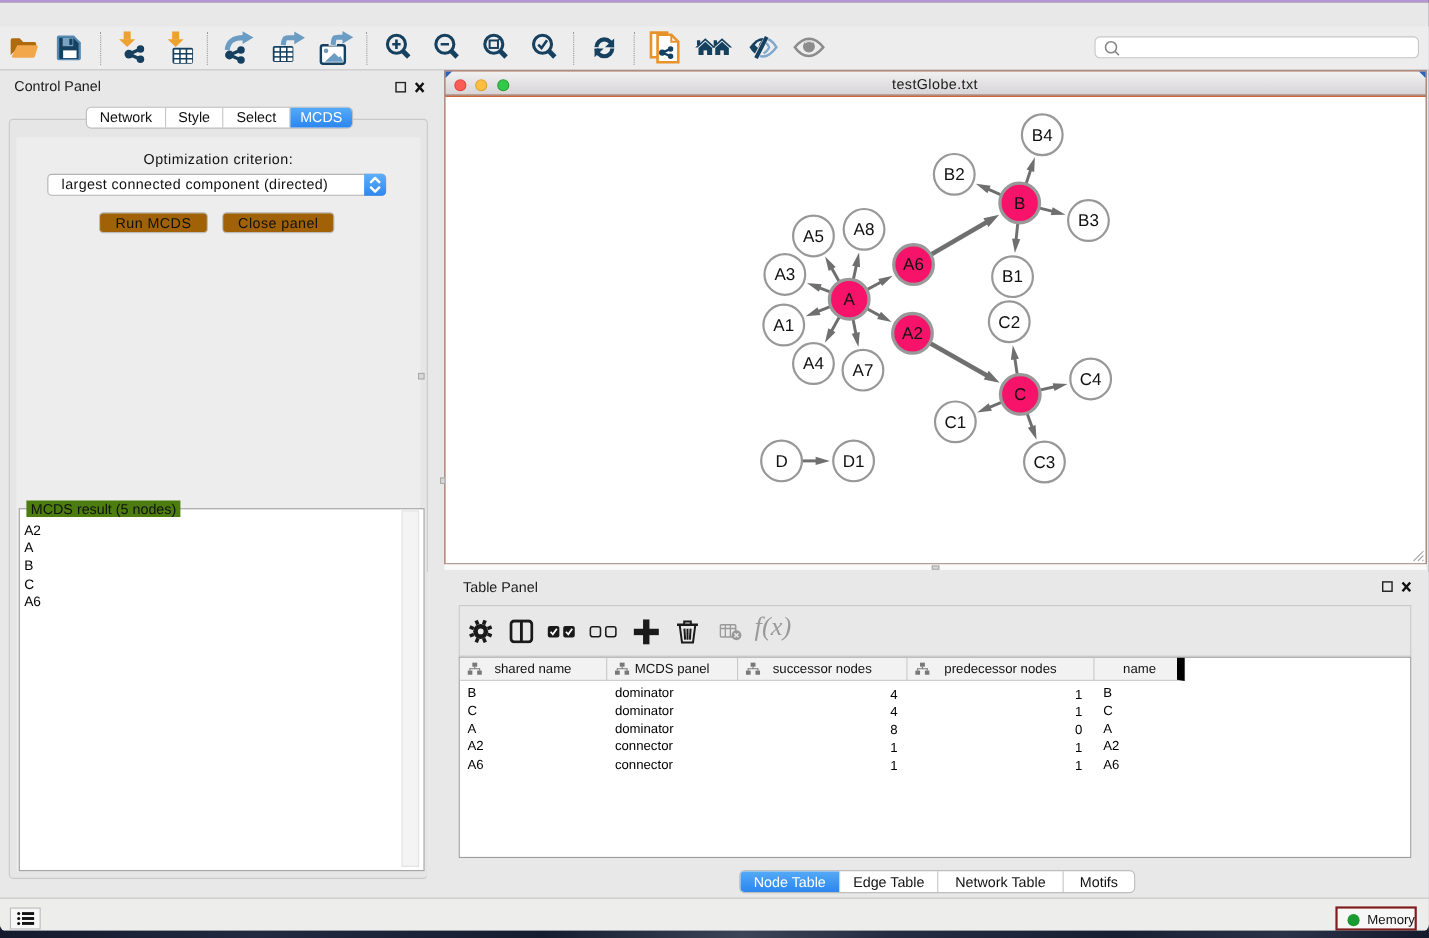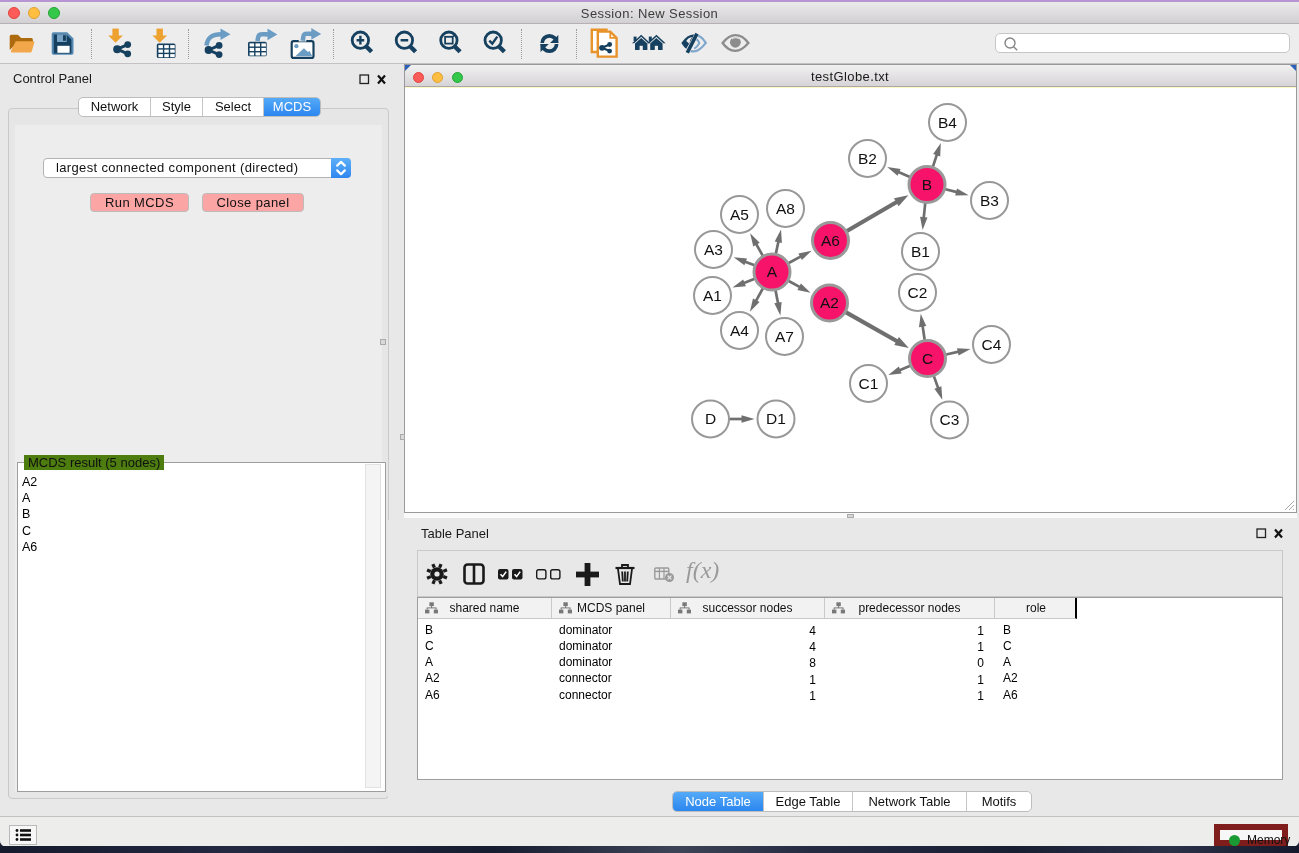--- a/index.html
+++ b/index.html
@@ -36,74 +36,68 @@
 .tab.sel { background:linear-gradient(#55aaf7,#2b86ef); color:#fff; border-radius:0 4px 4px 0; }
 .cp-inner { position:absolute; left:8px; top:43px; width:381px; height:691px;
   background:#e7e6e7; border:1px solid #c9c9c9; border-radius:4px; }
 .cp-sub { position:absolute; left:6px; top:16px; right:6px; bottom:6px; background:#eeedee; }
 .opt-label { position:absolute; left:0; width:100%; top:28px; text-align:center; font-size:13px; letter-spacing:0.45px; color:#111; }
 .dropdown { position:absolute; left:34px; top:49px; width:308px; height:20px; background:#fff;
   border:1px solid #b2b2b2; border-radius:4px; font-size:13px; line-height:18px; color:#111;
   padding-left:12px; letter-spacing:0.35px; }
 .dd-btn { position:absolute; right:-1px; top:-1px; width:20px; height:20px; border-radius:0 4px 4px 0;
   background:linear-gradient(#5fb0f8,#2e87f0); }
-.btn { position:absolute; height:19px; background:#fca5a5; border:1px solid #bcbcbc;
+.btn { position:absolute; height:19px; background:#a16207; border:1px solid #bcbcbc;
   border-radius:4px; font-size:13px; letter-spacing:0.4px; text-align:center; color:#111; line-height:17px; }
 .mcds-box { position:absolute; left:8px; top:353px; width:369px; height:330px;
   border:1px solid #9d9d9d; background:#fff; }
 .mcds-legend { position:absolute; left:6px; top:-8px; background:#4d7c0f; padding:0 4px;
   font-size:13px; color:#111; }
 .mcds-list { position:absolute; left:4px; top:11px; font-size:12.5px; color:#000; line-height:16.2px; }
 .mcds-sb { position:absolute; right:4px; top:1px; bottom:3px; width:16px; background:#f4f4f4;
   border:1px solid #e2e2e2; }
 
 .netwin { position:absolute; left:403.5px; top:61.5px; width:893px; height:449px;
-  background:#fef9c3; border:1px solid #9a989a; }
+  background:#c2410c; border:1px solid #9a989a; }
 .net-title { position:absolute; left:0; top:0; width:100%; height:22px;
   background:linear-gradient(#f2f1f2,#d6d4d6); border-bottom:1px solid #a9a7a9; }
 .net-title .t { position:absolute; left:0; right:0; top:4px; text-align:center; font-size:13px; letter-spacing:0.4px; color:#1a1a1a; }
 .nl { position:absolute; top:7px; width:11px; height:11px; border-radius:50%; }
 .corner { position:absolute; width:0; height:0; }
 
 .tpanel { position:absolute; left:388px; top:518px; width:911px; height:296px; background:#e9e8e9; }
 .tp-title { position:absolute; left:33px; top:6px; font-size:13px; color:#1a1a1a; }
 .tp-toolbar { position:absolute; left:29px; top:30px; width:866px; height:47px; background:#e9e8e9;
   border:1px solid #c9c9c9; }
 .tp-table { position:absolute; left:29px; top:77px; width:866px; height:183px; background:#fff;
   border:1px solid #9d9d9d; font-size:12px; }
 .th-row { position:absolute; left:0; top:0; width:659px; height:21px; background:#f3f2f3;
-  border-bottom:1px solid #c9c9c9; border-right:2px solid #000000; }
+  border-bottom:1px solid #c9c9c9; border-right:7px solid #000000; }
 .th-cell { position:absolute; top:0; height:21px; border-right:1px solid #c9c9c9;
   text-align:center; font-size:12px; color:#111; line-height:20px; }
 .th-cell:last-child { border-right:none; }
 .td-cell { position:absolute; font-size:12px; color:#000; white-space:pre; }
 .bottabs { position:absolute; left:284px; top:271px; height:21px; border:1px solid #bdbdbd; border-radius:5px; background:#fff; }
 .btab { position:relative; float:left; height:19px; font-size:13px; line-height:19px; color:#111;
   text-align:center; border-right:1px solid #c5c5c5; }
 .btab.last { border-right:none; }
 .btab.sel { background:linear-gradient(#55aaf7,#2b86ef); color:#fff; border-radius:4px 0 0 4px; }
 
 .statusbar { position:absolute; left:0; top:814px; width:1299px; height:31px; background:#ededec;
   border-top:1px solid #c2c2c2; }
 .sb-left { position:absolute; left:9px; top:8px; width:28px; height:20px; background:#f7f7f7;
   border:1px solid #b9b9b9; }
 .sb-mem { position:absolute; right:11px; top:7px; width:74px; height:22px; background:#f7f7f7;
-  border:6px solid #7f1d1d; font-size:12px; color:#111; line-height:20px; text-align:left; padding-left:27px; }
+  border:2px solid #7f1d1d; font-size:12px; color:#111; line-height:20px; text-align:left; padding-left:27px; }
 .sb-mem .dot { position:absolute; left:9px; top:5px; width:11px; height:11px; border-radius:50%; background:#1a9a32; }
 .divsq { position:absolute; background:#d8d8d8; border:1px solid #aaa; }
 </style>
 </head>
 <body>
 <div class="appwin">
-  <div class="titlebar">
-    <div class="light l-red"></div>
-      <div class="light l-yel"></div>
-      <div class="light l-grn"></div>
-    <div class="title">Session: New Session</div>
-  </div>
   <div class="toolbar" id="toolbar">
     <div class="tb-sep" style="left:91px"></div>
     <div class="tb-sep" style="left:188px"></div>
     <div class="tb-sep" style="left:333px"></div>
     <div class="tb-sep" style="left:521px"></div>
     <div class="tb-sep" style="left:576px"></div>
     <svg style="position:absolute;left:0;top:0" width="780" height="40" viewBox="0 0 780 40">
         <g transform="translate(1.5,0)">
           <path d="M8.2 26 V12.3 q0-1.6 1.6-1.6 h6.6 l3.2 3.4 h10.2 q1.6 0 1.6 1.6 V19 h-16 z" fill="#ad6a0e"></path>
           <path d="M14.2 17.2 h17.6 q1.5 0 1.1 1.4 l-2.6 8.6 q-0.3 1.2-1.6 1.2 H10.6 q-1.7 0-1.2-1.5 z" fill="#f3a74b"></path>
@@ -226,20 +220,21 @@
         <path d="M19 1.5 L26 9.5 M26 1.5 L19 9.5" stroke="#111" stroke-width="2.2"></path>
       </svg>
     <div class="tabs">
       <div class="tab" style="width:72px">Network</div>
         <div class="tab" style="width:52px">Style</div>
         <div class="tab" style="width:61px">Select</div>
         <div class="tab sel last" style="width:56px">MCDS</div>
     </div>
     <div class="cp-inner">
       <div class="cp-sub"></div>
+      <div class="opt-label">Optimization criterion:</div>
       <div class="dropdown">largest connected component (directed)
         <div class="dd-btn"><svg width="20" height="20" viewBox="0 0 20 20">
               <path d="M6.2 7.6 L10 3.8 L13.8 7.6" fill="none" stroke="#fff" stroke-width="2.2" stroke-linecap="round" stroke-linejoin="round"></path>
               <path d="M6.2 12.4 L10 16.2 L13.8 12.4" fill="none" stroke="#fff" stroke-width="2.2" stroke-linecap="round" stroke-linejoin="round"></path>
             </svg></div>
       </div>
       <div class="btn" style="left:81px; top:84px; width:99px;">Run MCDS</div>
       <div class="btn" style="left:193px; top:84px; width:102px;">Close panel</div>
       <div class="mcds-box">
         <div class="mcds-legend">MCDS result (5 nodes)</div>
@@ -441,21 +436,21 @@
               <g fill="#787878">
                 <rect x="4.4" y="0.3" width="4.4" height="3.8"></rect>
                 <rect x="0" y="7.6" width="4.4" height="3.8"></rect>
                 <rect x="8.8" y="7.6" width="4.4" height="3.8"></rect>
                 <path d="M6.1 4.1 h1 v1.8 h-1 z"></path>
                 <path d="M1.7 5.4 h9.8 v1 H1.7 z"></path>
                 <path d="M1.7 5.9 h1 v1.7 h-1 z"></path>
                 <path d="M10.5 5.9 h1 v1.7 h-1 z"></path>
               </g>
             </svg><span>predecessor nodes</span></div>
-        <div class="th-cell" style="left:577px; width:82px;">role</div>
+        <div class="th-cell" style="left:577px; width:82px;">name</div>
       </div>
       <div class="td-cell" style="left:7px;top:24.8px">B</div>
       <div class="td-cell" style="left:141px;top:24.8px">dominator</div>
       <div class="td-cell" style="left:253px;width:145px;top:26.0px;text-align:right">4</div>
       <div class="td-cell" style="left:407px;width:159px;top:26.0px;text-align:right">1</div>
       <div class="td-cell" style="left:585px;top:24.8px">B</div>
       <div class="td-cell" style="left:7px;top:41.0px">C</div>
       <div class="td-cell" style="left:141px;top:41.0px">dominator</div>
       <div class="td-cell" style="left:253px;width:145px;top:42.2px;text-align:right">4</div>
       <div class="td-cell" style="left:407px;width:159px;top:42.2px;text-align:right">1</div>

